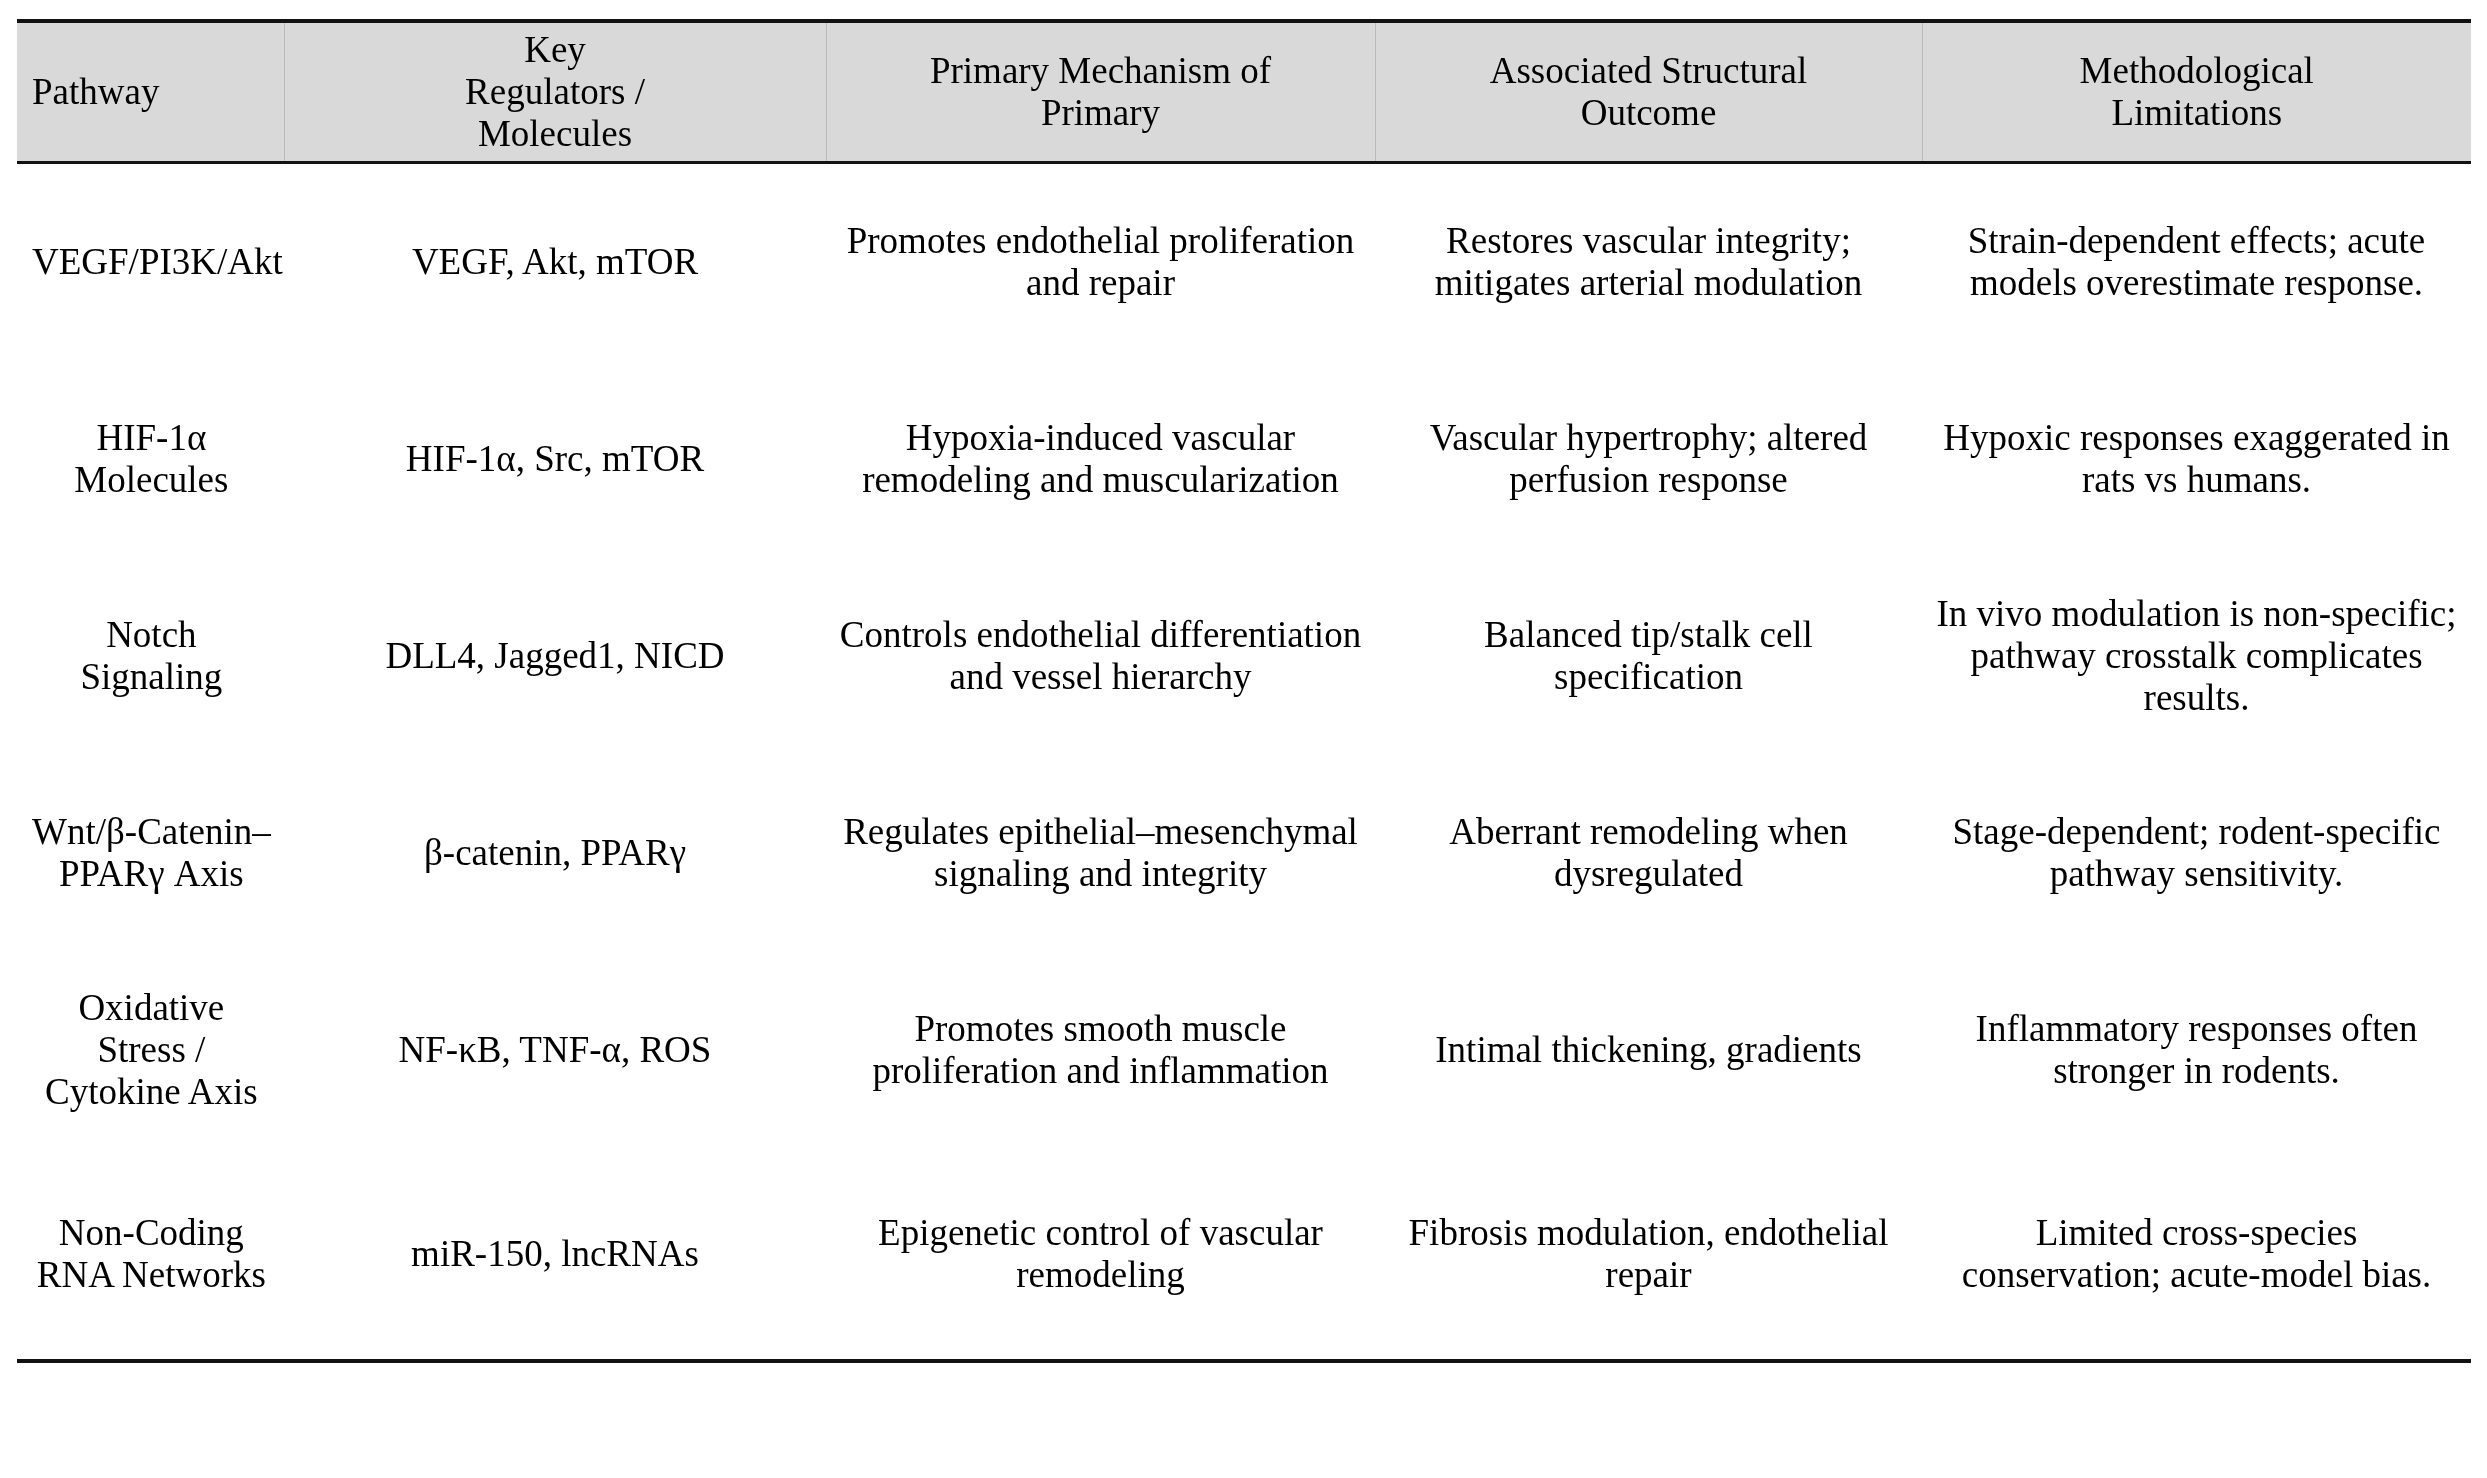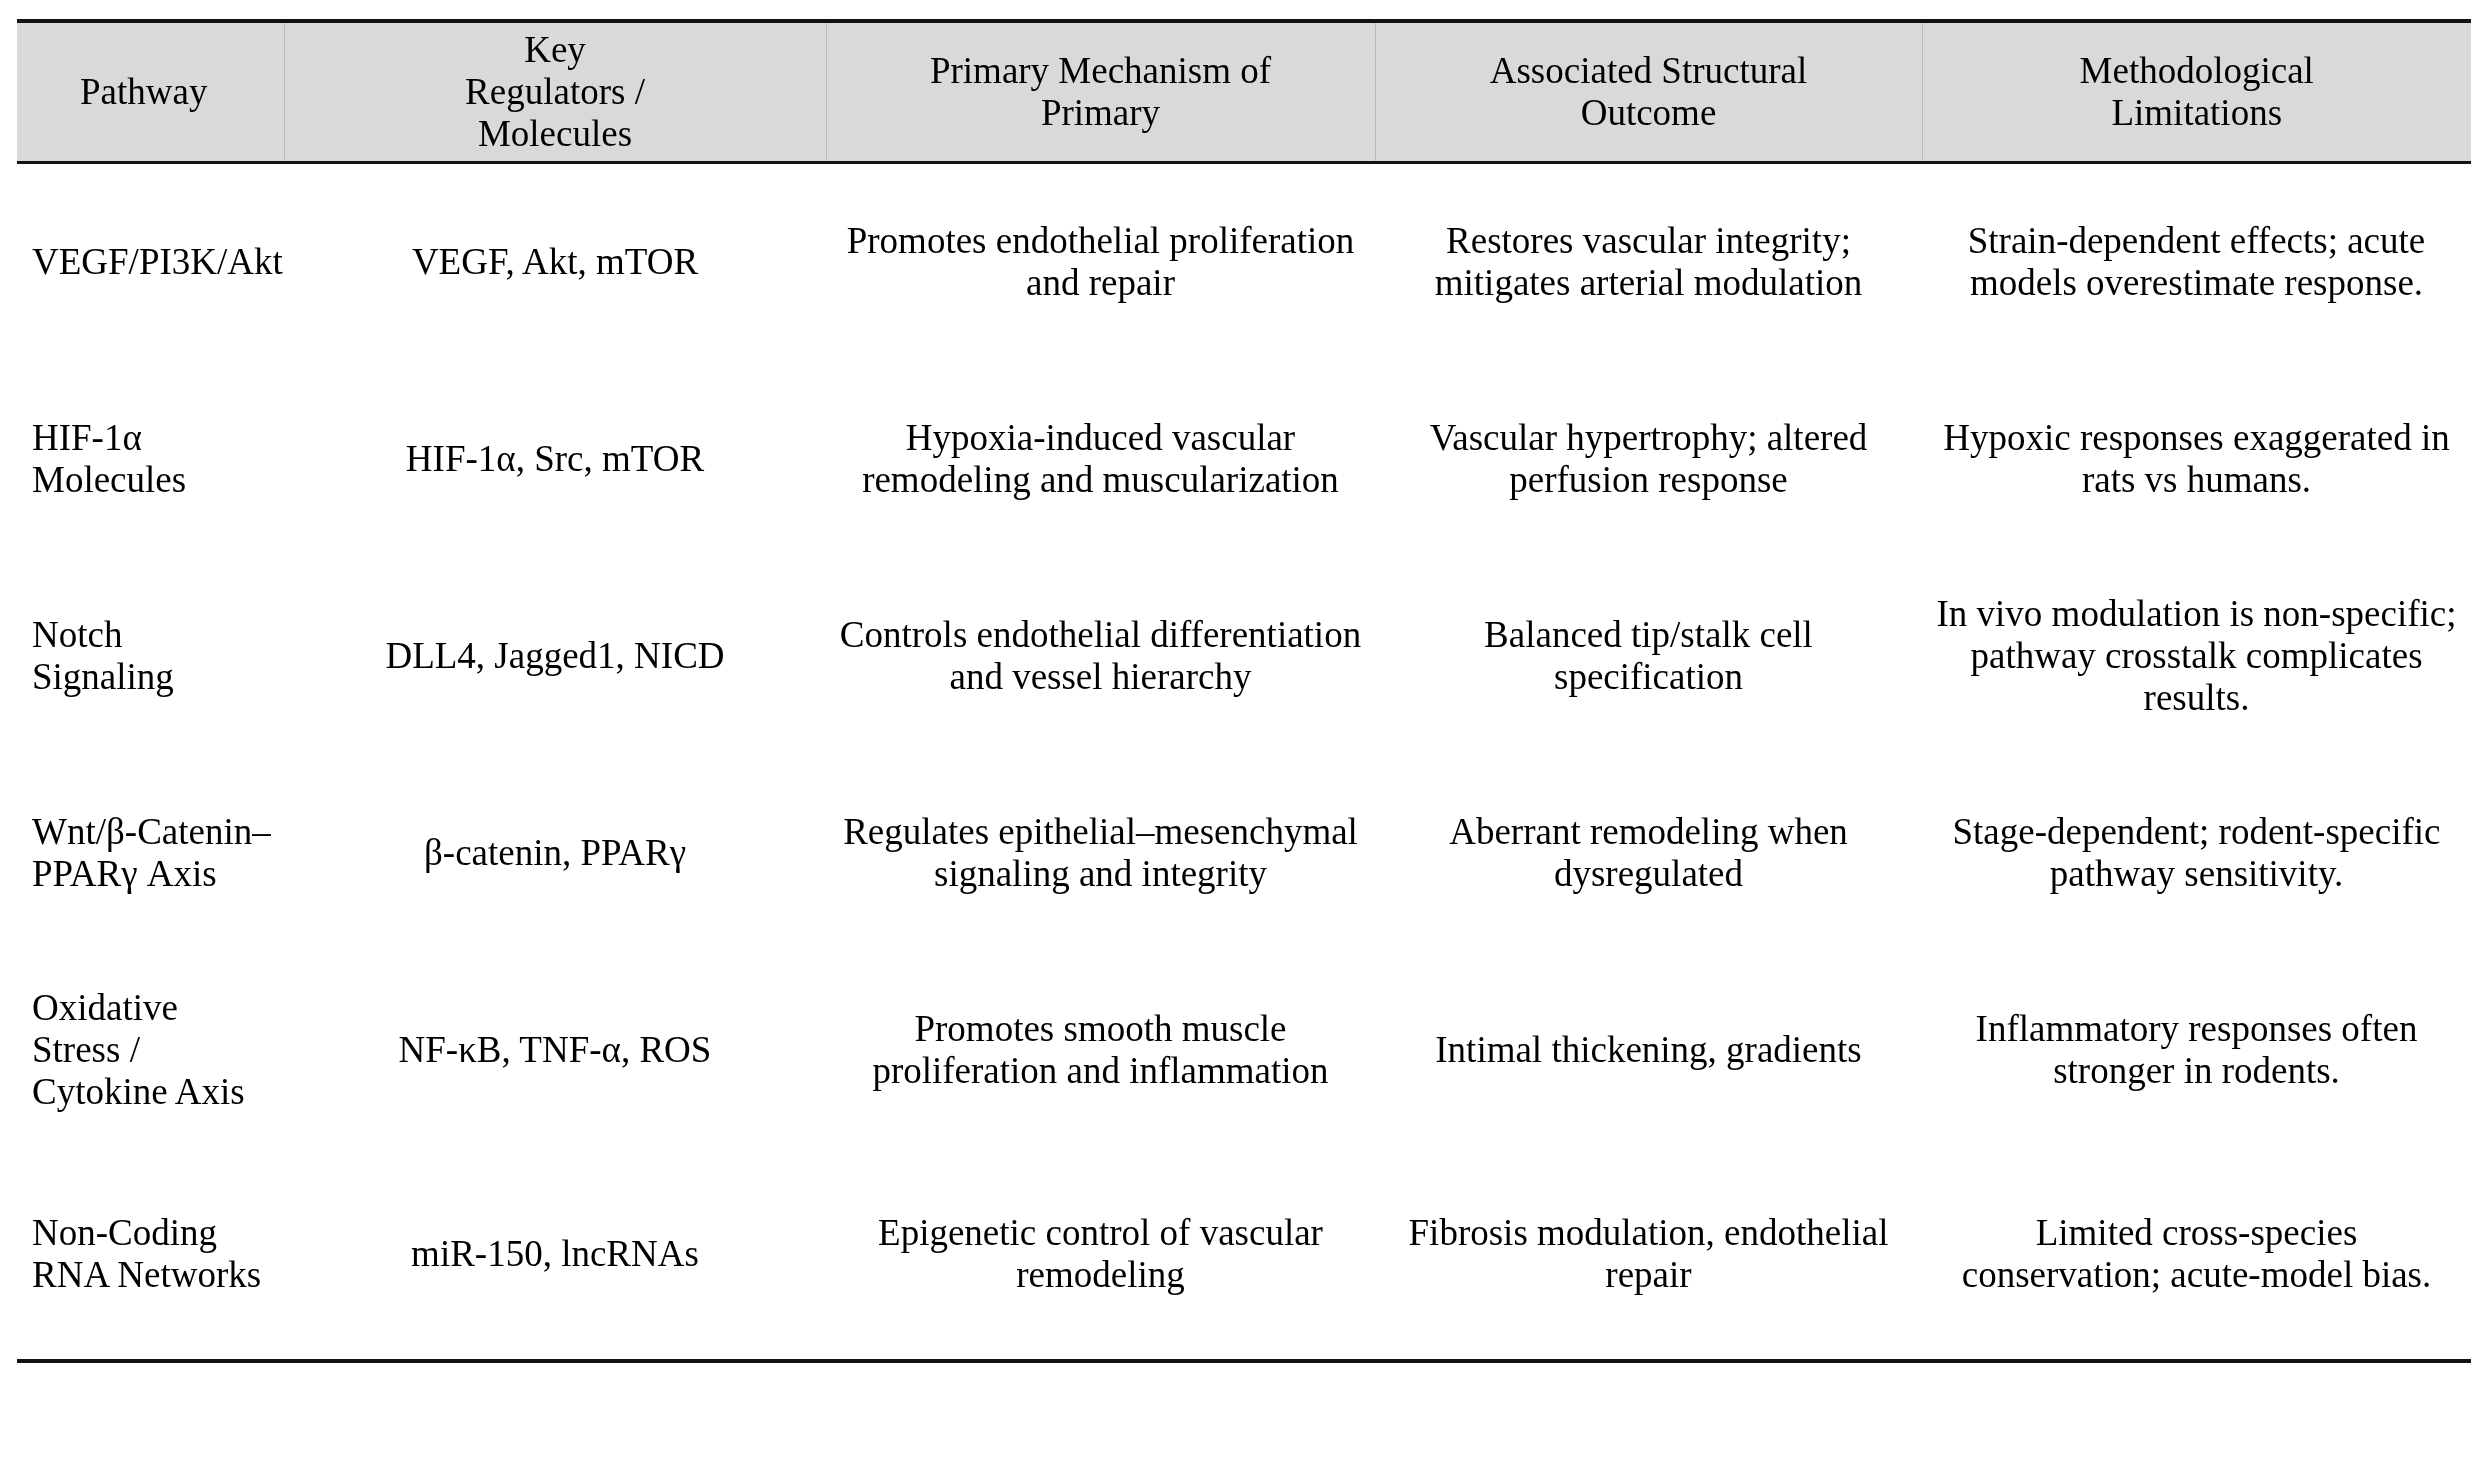--- a/index.html
+++ b/index.html
@@ -69,35 +69,34 @@
     font-weight: normal;
   }
 
   
   thead th {
     height: 121px;
   }
   thead th.col-pathway .cell {
     text-align: left;
     padding-left: 15px;
-    margin-left: 48px;
   }
   thead th.col-center .cell {
     text-align: center;
   }
 
   
   tbody td {
     height: 197px;
   }
   tbody tr:last-child > td {
     height: 210px;
   }
   tbody td.col-pathway .cell {
-    text-align: left;
+    text-align: center;
     padding-left: 15px;
   }
   tbody td.col-center .cell {
     text-align: center;
   }
 
   
   col.w-pathway    { width: 267px; }
   col.w-regulators { width: 542px; }
   col.w-mechanism  { width: 549px; }

